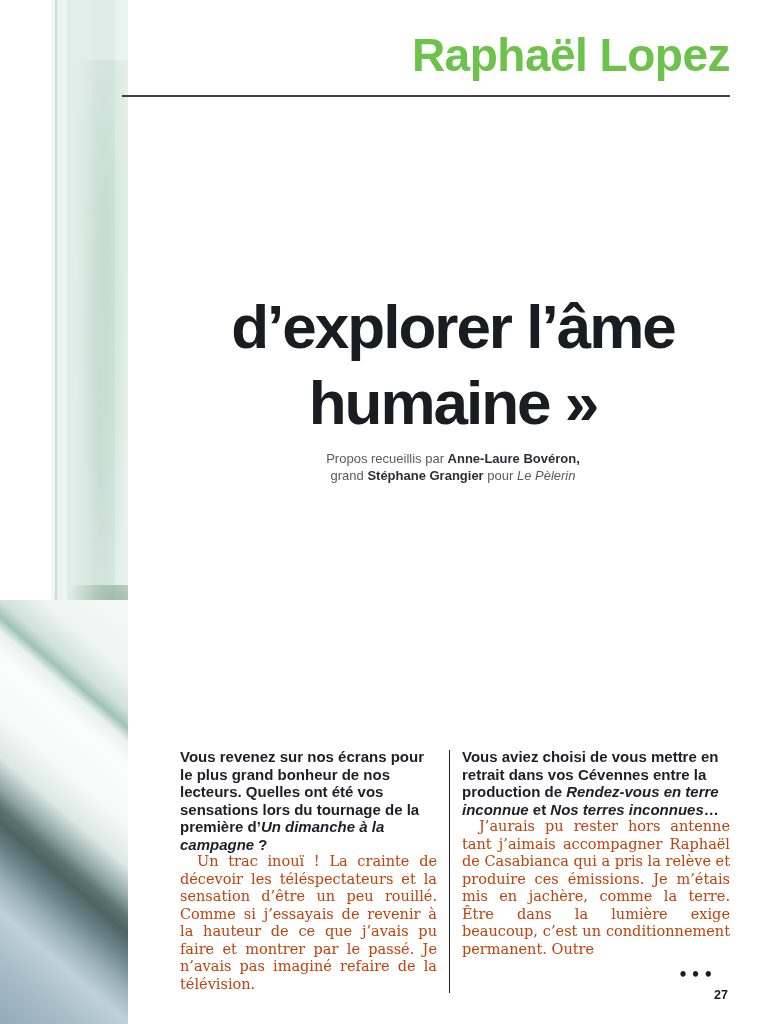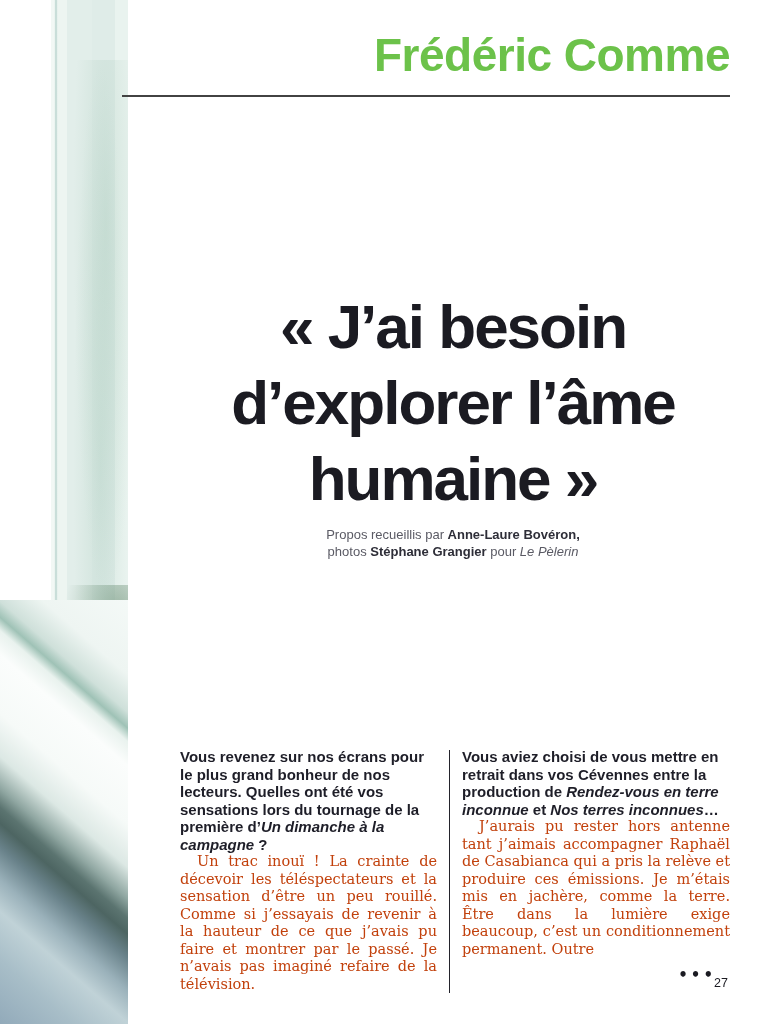--- a/index.html
+++ b/index.html
@@ -103,50 +103,49 @@
     text-align:justify; text-indent:17px; hyphens:auto;
   }
 
   .more-dots {
     margin-top:8px; text-align:right; padding-right:14px;
     font-family:"DejaVu Sans", sans-serif; font-weight:700;
     font-size:15px; letter-spacing:3px; color:#1b1b22;
   }
 
   .folio {
-    position:absolute; right:50px; bottom:34px;
-    font-weight:400; font-size:12.5px; color:#1b1b22;
+    position:absolute; right:50px; bottom:22px;
+    font-weight:700; font-size:12.5px; color:#1b1b22;
   }
 </style>
 </head>
 <body>
 
 <div class="page">
 
   <div class="photo">
     <div class="photo-top"></div>
     <div class="photo-outdoor"></div>
     <div class="photo-bottom"></div>
   </div>
 
   <div class="content">
 
-    <h1 class="rubric">Frédéric Comme</h1>
+    <h1 class="rubric">Raphaël Lopez</h1>
     <div class="rule"></div>
 
     <h2 class="headline">
-      <div>« J’ai besoin</div>
       <div>d’explorer l’âme</div>
       <div>humaine »</div>
     </h2>
 
 
     <p class="byline">
       <span style="display:block"><span>Propos recueillis par </span><b>Anne-Laure Bovéron,</b></span>
-      <span style="display:block"><span>photos </span><b>Stéphane Grangier</b><span> pour </span><i>Le Pèlerin</i></span>
+      <span style="display:block"><span>grand </span><b>Stéphane Grangier</b><span> pour </span><i>Le Pèlerin</i></span>
     </p>
 
     <div class="columns">
 
       <div class="col-left">
         <p class="question"><span>Vous revenez sur nos écrans pour le plus grand bonheur de nos lecteurs. Quelles ont été vos sensations lors du tournage de la première d’</span><em>Un dimanche à la campagne</em><span> ?</span></p>
         <p class="answer">Un trac inouï ! La crainte de décevoir les téléspectateurs et la sensation d’être un peu rouillé. Comme si j’essayais de revenir à la hauteur de ce que j’avais pu faire et montrer par le passé. Je n’avais pas imaginé refaire de la télévision.</p>
       </div>
 
       <div class="col-divider"></div>

